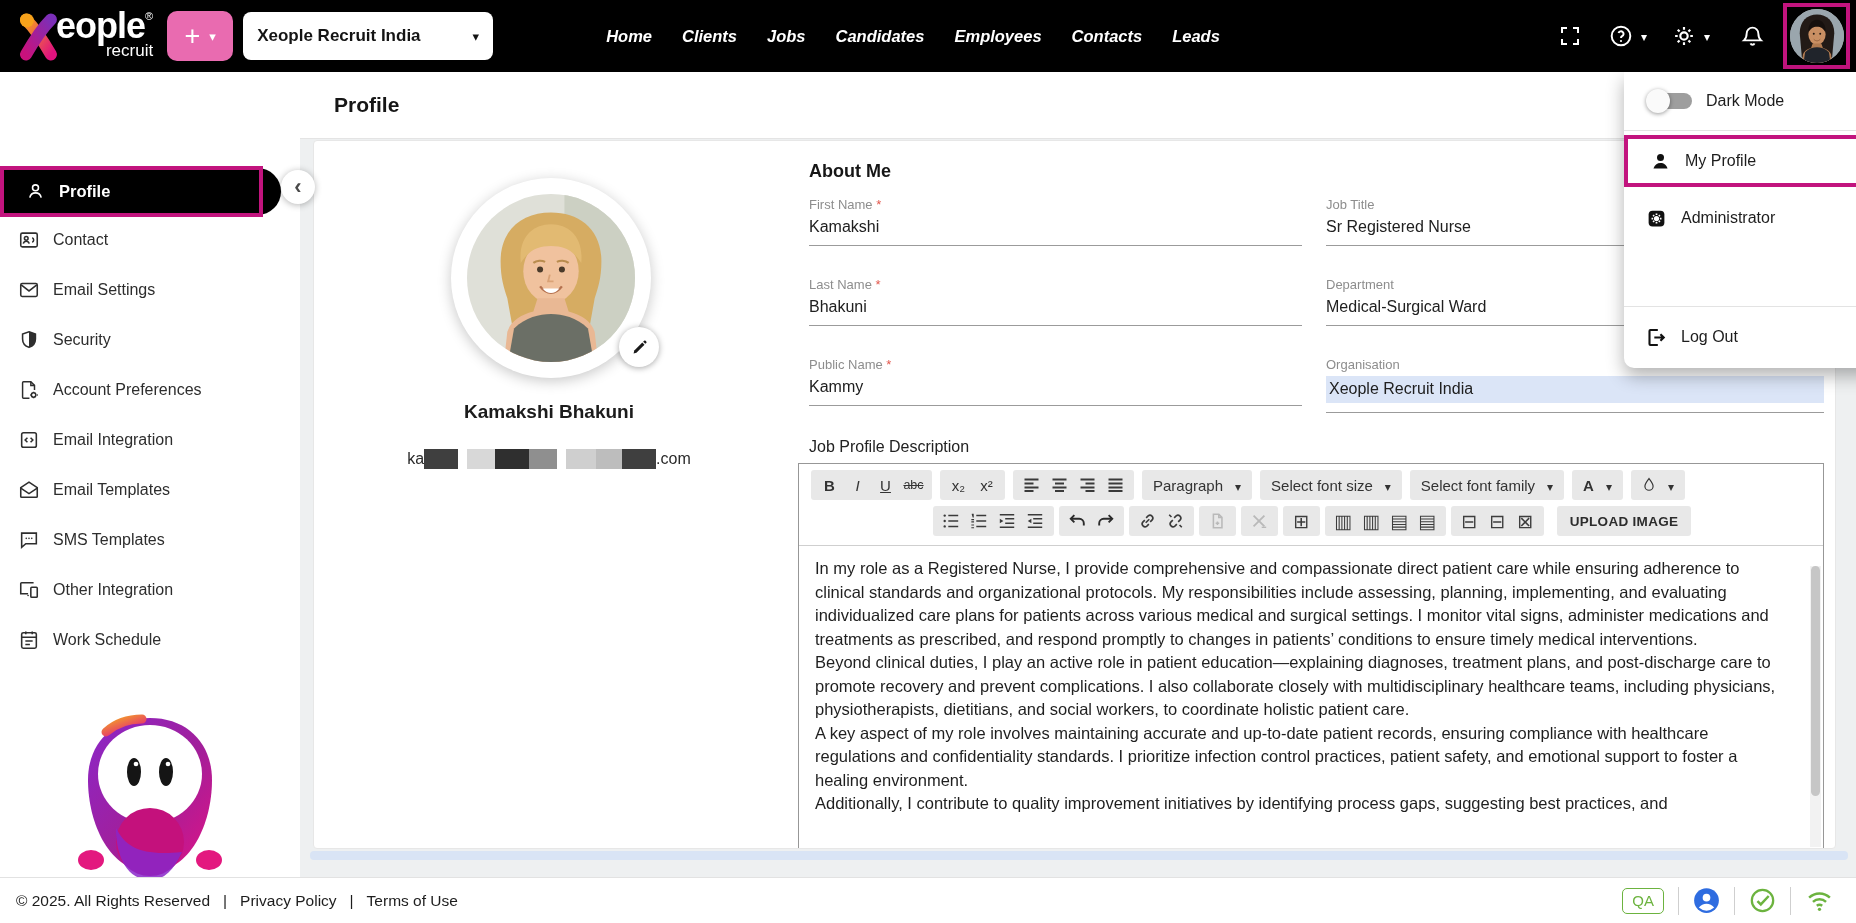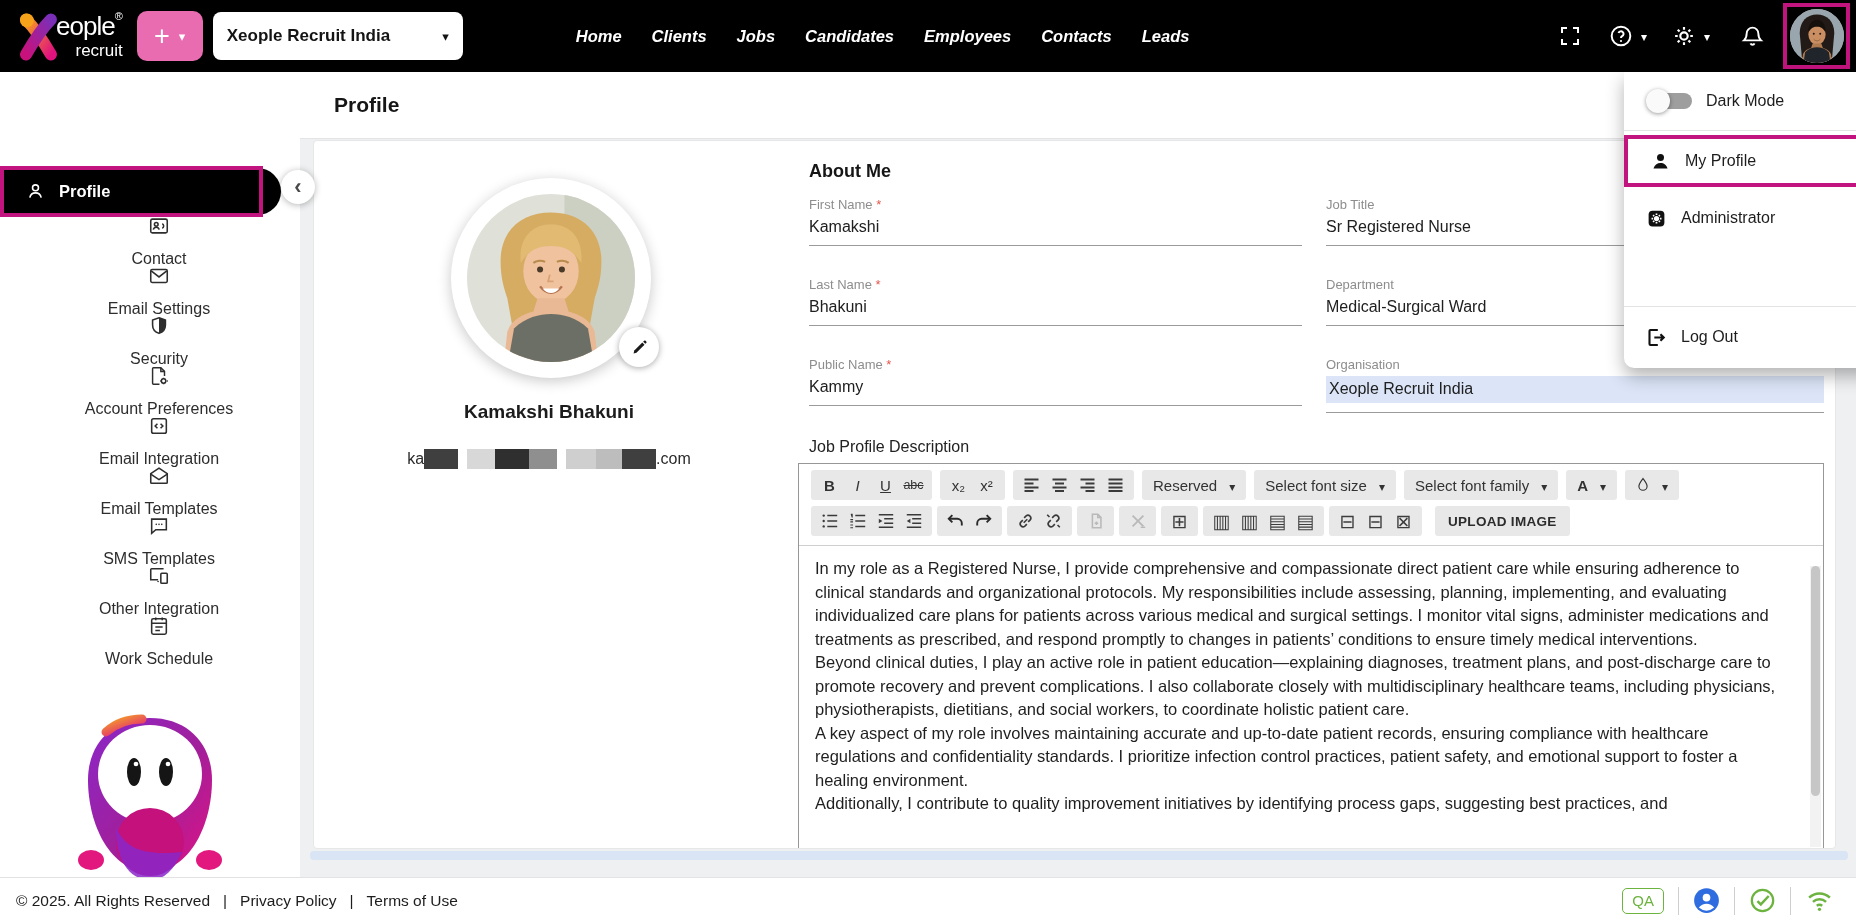--- a/index.html
+++ b/index.html
@@ -9,21 +9,21 @@
     font-family:"Liberation Sans", sans-serif;
     background:#eef0f1; color:#1c1c1c;
   }
   svg { display:block; }
 
   
   .navbar { position:absolute; left:0; top:0; right:0; height:72px; background:#000; display:flex; align-items:center; color:#fff; z-index:80; }
   .logo { display:flex; margin-left:14px; align-items:flex-start; cursor:pointer; }
   .brand-block { display:flex; flex-direction:column; align-items:flex-end; margin-left:-6px; }
   .brand-line { display:flex; align-items:flex-start; }
-  .brand-name { font-size:26px; font-weight:normal; letter-spacing:-1px; line-height:36px; }
+  .brand-name { font-size:36px; font-weight:bold; letter-spacing:-1px; line-height:36px; }
   .brand-reg { font-size:11px; margin-top:2px; }
   .brand-sub { font-size:17px; line-height:17px; margin-top:-2px;margin-left:16px; }
   .add-btn { width:66px; height:50px; margin-left:14px; background:#e96bb0; border-radius:10px; display:flex; align-items:center; justify-content:center; gap:9px; cursor:pointer; }
   .add-plus { font-size:27px; line-height:27px; font-weight:normal; }
   .caret::after { content:"▾"; font-size:12px; }
   .caret-lg::after { font-size:13px; }
   .org-select { margin-left:10px; width:250px; height:48px; background:#fff; border-radius:8px; color:#141414; display:flex; align-items:center; padding:0 14px; cursor:pointer; }
   .org-select .org-label { font-size:17px; font-weight:bold; }
   .org-select .caret { margin-left:auto; color:#141414; }
   .nav-links { display:flex; gap:30px; margin-left:113px; }
@@ -51,21 +51,21 @@
   .toggle-track { position:absolute; left:4px; top:2px; width:42px; height:16px; border-radius:8px; background:#9e9e9e; }
   .toggle-knob { position:absolute; left:0; top:-2px; width:24px; height:24px; border-radius:50%; background:#fafafa; box-shadow:0 1px 4px rgba(0,0,0,.4); }
 
   
   .sidebar { position:absolute; left:0; top:72px; width:300px; bottom:46px; background:#fff; z-index:40; }
   .side-pill { position:absolute; top:96px; left:0; width:281px; height:47px; background:#000; border-radius:0 26px 26px 0; display:flex; align-items:center; padding-left:25px; gap:13px; color:#fff; cursor:pointer; }
   .side-pill-label { font-size:16.5px; font-weight:bold; }
   .side-pill-border { position:absolute; top:94px; left:0; width:263px; height:51px; border:4px solid #c2147e; z-index:2; pointer-events:none; }
   .collapse-btn { position:absolute; left:281px; top:98px; width:34px; height:34px; border-radius:50%; background:#fff; box-shadow:0 1px 7px rgba(0,0,0,.3); display:flex; align-items:center; justify-content:center; z-index:45; cursor:pointer; color:#4a4a4a; font-size:22px; font-weight:bold; line-height:1; }
   .side-items { position:absolute; top:143px; left:0; right:0; }
-  .side-item { height:50px; display:flex; align-items:center; padding-left:18px; gap:13px; cursor:pointer;flex-direction:column; }
+  .side-item { height:50px; display:flex; align-items:center; padding-left:18px; gap:13px; cursor:pointer; }
   .side-item-label { font-size:16px; color:#2d2d2d; }
   .mascot { position:absolute; left:70px; top:640px; width:160px; height:200px; }
 
   
   .page-header { position:absolute; left:300px; top:72px; right:0; height:67px; background:#fff; border-bottom:1px solid #e4e4e4; display:flex; align-items:center; z-index:10; }
   .page-title { margin-left:34px; font-size:21px; font-weight:bold; color:#161616; }
   .content-bg { position:absolute; left:300px; top:139px; right:0; bottom:46px; background:#eef0f1; }
   .card { position:absolute; left:13px; top:1px; width:1523px; height:709px; background:#fff; border:1px solid #e7e7e7; border-radius:4px; overflow:hidden; }
   .h-scrollbar { position:absolute; left:10px; right:8px; top:712px; height:9px; background:#d9e4f5; border-radius:4px; cursor:pointer; }
 
@@ -91,21 +91,21 @@
   .row-1 { top:56px; } .row-2 { top:136px; } .row-3 { top:216px; }
   .f-label { font-size:13px; color:#8d8d8d; }
   .f-star { color:#e2574c; }
   .f-value { font-size:16px; color:#202020; margin-top:6px; }
   .f-value-highlight { background:#dbe5f7; padding:4px 3px 5px; margin-top:4px; }
 
   
   .editor-label { position:absolute; left:495px; top:297px; font-size:16px; color:#222; }
   .editor { position:absolute; left:484px; top:322px; width:1026px; height:387px; border:1px solid #979797; }
   .tb-row { display:flex; align-items:center; padding:6px 10px 2px 12px; gap:8px; }
-  .tb-row2 { padding-top:4px; padding-bottom:6px; gap:5px; }
+  .tb-row2 { padding-top:4px; padding-bottom:6px; gap:5px;justify-content:center; }
   .tb-group { background:#e8e8e8; border-radius:3px; display:flex; align-items:center; padding:0 6px; gap:3px; height:30px; }
   .tb-btn { min-width:25px; height:26px; display:flex; align-items:center; justify-content:center; font-size:15px; color:#333; cursor:pointer; }
   .bold-b { font-weight:bold; } .ital { font-style:italic; } .und { text-decoration:underline; } .strik { text-decoration:line-through; font-size:12.5px; }
   .tb-select { background:#e8e8e8; border-radius:3px; height:30px; display:flex; align-items:center; padding:0 11px; font-size:15px; color:#333; gap:12px; cursor:pointer; }
   .tb-select .caret { color:#333; }
   .tb-upload { background:#e8e8e8; border-radius:3px; height:30px; display:flex; align-items:center; padding:0 13px; font-size:13.5px; font-weight:bold; color:#2c2c2c; letter-spacing:.3px; cursor:pointer; margin-left:8px; }
   .tb-sep { height:1px; background:#cfcfcf; margin-top:3px; }
   .gi { font-size:19px; line-height:1; color:#3d3d3d; }
   .gi-table-add::before { content:"⊞"; }
   .gi-col-left::before  { content:"▥"; }
@@ -512,21 +512,21 @@
                 <path d="M1.5 2.5h14M6.5 6.5h9M1.5 10.5h14M6.5 14h9"></path>
               </svg>
             </span>
           <span class="tb-btn">
               <svg width="17" height="16" viewBox="0 0 17 16" stroke="#3a3a3a" stroke-width="1.8">
                 <path d="M1.5 2.5h14M1.5 6.5h14M1.5 10.5h14M1.5 14h14"></path>
               </svg>
             </span>
         </div>
         <div class="tb-select">
-          <span>Reserved</span>
+          <span>Paragraph</span>
             <span class="caret"></span>
         </div>
         <div class="tb-select">
           <span>Select font size</span>
             <span class="caret"></span>
         </div>
         <div class="tb-select">
           <span>Select font family</span>
             <span class="caret"></span>
         </div>

